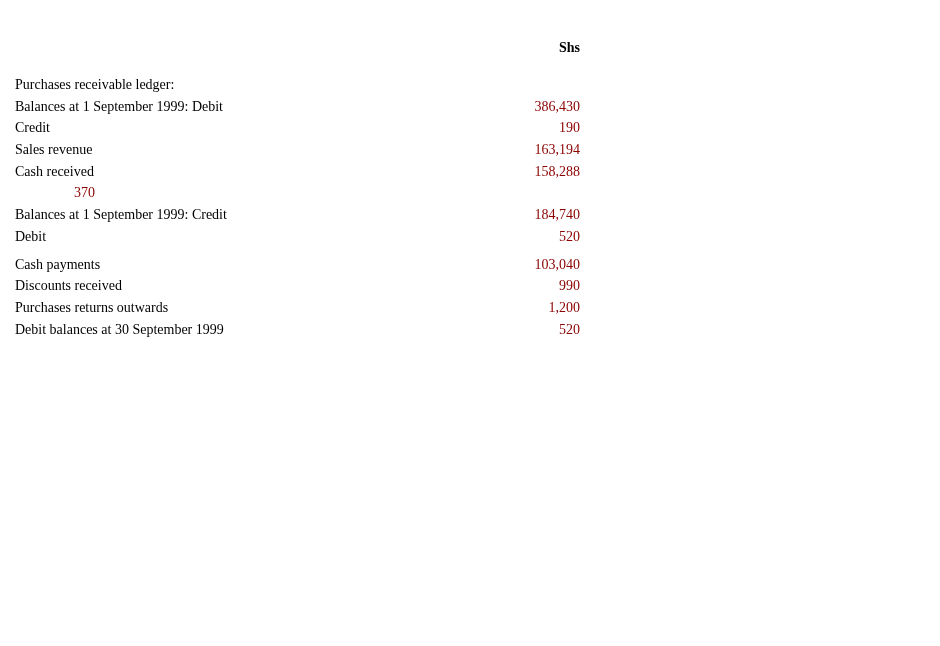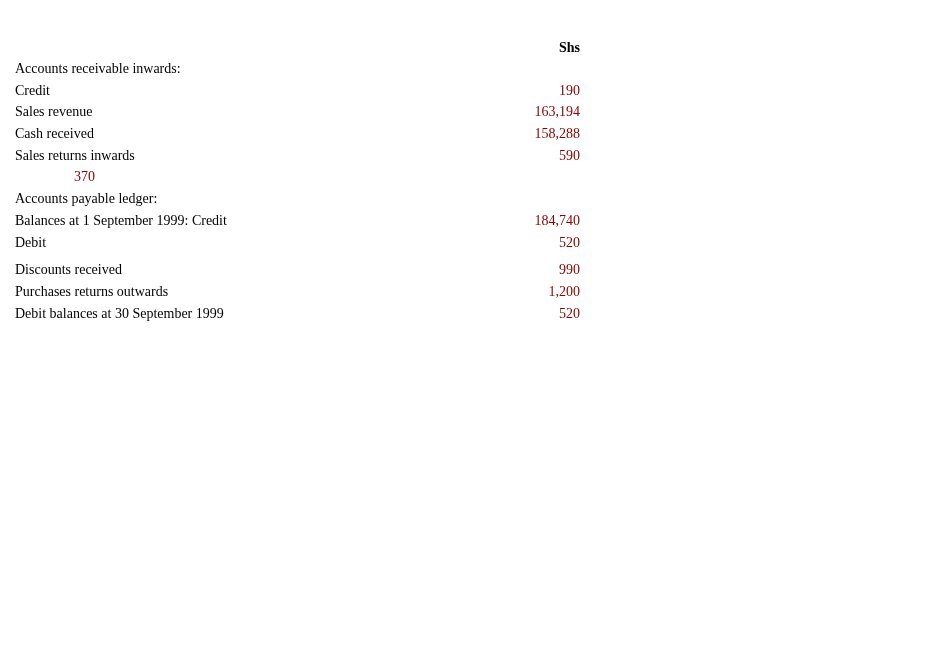--- a/index.html
+++ b/index.html
@@ -35,73 +35,74 @@
     }
     .value {
       min-width: 80px;
       text-align: right;
       color: #8B0000;
     }
     .header-row {
       display: flex;
       justify-content: flex-end;
       font-weight: bold;
-      margin-bottom: 2px;
+      margin-bottom: 18px;
     }
     .header-shs {
       min-width: 80px;
       text-align: right;
       font-weight: bold;
       color: #000000;
     }
     .spacer {
       height: 6px;
     }
   </style>
 </head>
 <body>
 
 <div class="content">
   <div class="header-row">
     <span class="header-shs">Shs</span>
   </div>
 <div class="row">
-      <span class="label" style="font-weight: normal;">Accounts receivable inwards:</span>
+      <span class="label" style="font-weight: normal;">Purchases receivable ledger:</span>
+    </div>
+    <div class="row">
+      <span class="label">Balances at 1 September 1999: Debit</span>
+      <span class="value">386,430</span>
     </div>
     <div class="row">
       <span class="label indent">Credit</span>
       <span class="value">190</span>
     </div>
     <div class="row">
       <span class="label">Sales revenue</span>
       <span class="value">163,194</span>
     </div>
     <div class="row">
       <span class="label">Cash received</span>
       <span class="value">158,288</span>
     </div>
     <div class="row">
-      <span class="label">Sales returns inwards</span>
-      <span class="value">590</span>
-    </div>
-    <div class="row">
       <span class="value">370</span>
-    </div>
-    <div class="row">
-      <span class="label" style="font-weight: normal;">Accounts payable ledger:</span>
     </div>
     <div class="row">
       <span class="label">Balances at 1 September 1999: Credit</span>
       <span class="value">184,740</span>
     </div>
     <div class="row">
       <span class="label indent">Debit</span>
       <span class="value">520</span>
     </div>
     <div class="spacer"></div>
+    <div class="row">
+      <span class="label">Cash payments</span>
+      <span class="value">103,040</span>
+    </div>
     <div class="row">
       <span class="label">Discounts received</span>
       <span class="value">990</span>
     </div>
     <div class="row">
       <span class="label">Purchases returns outwards</span>
       <span class="value">1,200</span>
     </div>
     <div class="row">
       <span class="label">Debit balances at 30 September 1999</span>

